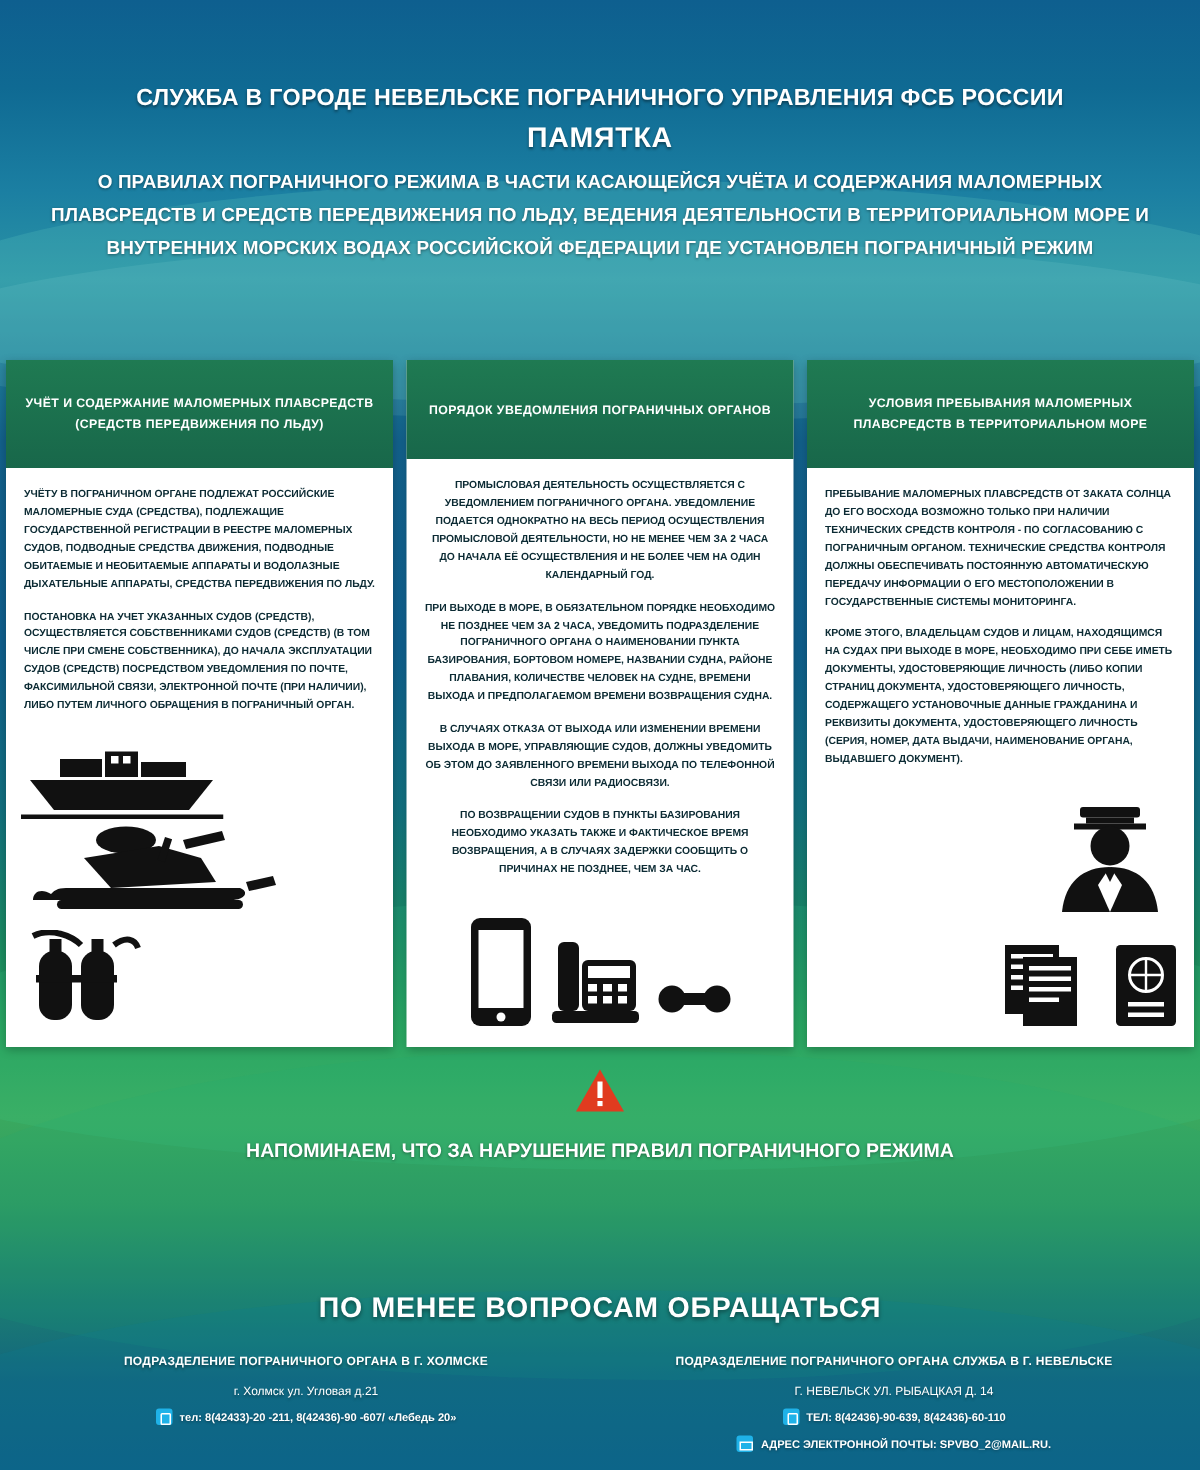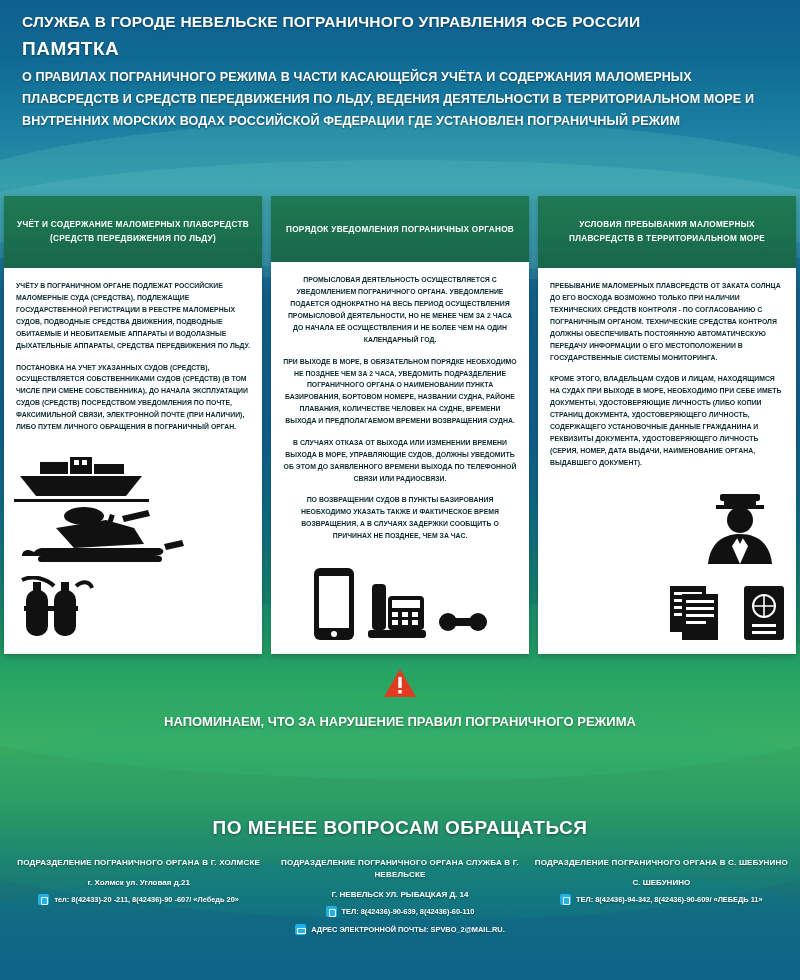--- a/index.html
+++ b/index.html
@@ -40,22 +40,24 @@
   }
   .w1 { top: 120px; height: 150px; background: #6fd6c9; opacity: .18; }
   .w2 { top: 160px; height: 120px; background: #9ae6da; opacity: .12; }
   .w3 { top: 600px; height: 180px; background: #3fd69a; opacity: .13; }
   .w4 { top: 700px; height: 220px; background: #19b07e; opacity: .12; }
   .w5 { top: 860px; height: 160px; background: #0b7f96; opacity: .20; }
 
   .header {
     position: relative;
     padding: 12px 22px 10px;
+    text-align: center;
     color: #ffffff;
     text-shadow: 0 1px 2px rgba(0,0,0,.45);
+    margin-top: 44px;
   }
   .header .line1 {
     font-size: 15.5px; font-weight: bold; letter-spacing: .2px;
     line-height: 1.25;
   }
   .header .line2 {
     font-size: 19px; font-weight: bold; margin-top: 7px; letter-spacing: .5px;
   }
   .header .line3 {
     font-size: 12.6px; font-weight: bold; line-height: 1.75; margin-top: 6px;
@@ -150,21 +152,21 @@
     flex: 1;
     text-align: center;
     color: #fff;
     text-shadow: 0 1px 2px rgba(0,0,0,.4);
   }
   .contact .unit {
     font-size: 8px; font-weight: bold; letter-spacing: .2px;
     line-height: 1.5;
   }
   .contact .addr {
-    font-size: 8px; font-weight: bold; margin-top: 9px;
+    font-size: 8px; font-weight: normal; margin-top: 9px;
   }
   .contact .row {
     display: flex; align-items: center; justify-content: center;
     gap: 5px; margin-top: 7px;
   }
   .contact .row .txt { font-size: 7.4px; font-weight: bold; text-align: center; }
   .phone-ico {
     width: 11px; height: 11px; border-radius: 2px;
     background: #1fb2e8; position: relative; flex: none;
   }
@@ -360,23 +362,15 @@
       <div class="row">
         <span class="phone-ico"></span>
         <span class="txt">ТЕЛ: 8(42436)-90-639, 8(42436)-60-110</span>
       </div>
       <div class="row">
         <span class="mail-ico"></span>
         <span class="txt">АДРЕС ЭЛЕКТРОННОЙ ПОЧТЫ: SPVBO_2@MAIL.RU.</span>
       </div>
     </div>
 
-    <div class="contact">
-      <div class="unit">ПОДРАЗДЕЛЕНИЕ ПОГРАНИЧНОГО ОРГАНА В С. ШЕБУНИНО</div>
-      <div class="addr">С. ШЕБУНИНО</div>
-      <div class="row">
-        <span class="phone-ico"></span>
-        <span class="txt">ТЕЛ: 8(42436)-94-342, 8(42436)-90-609/ «ЛЕБЕДЬ 11»</span>
-      </div>
-    </div>
   </div>
 
 </div>
 
 </body></html>

